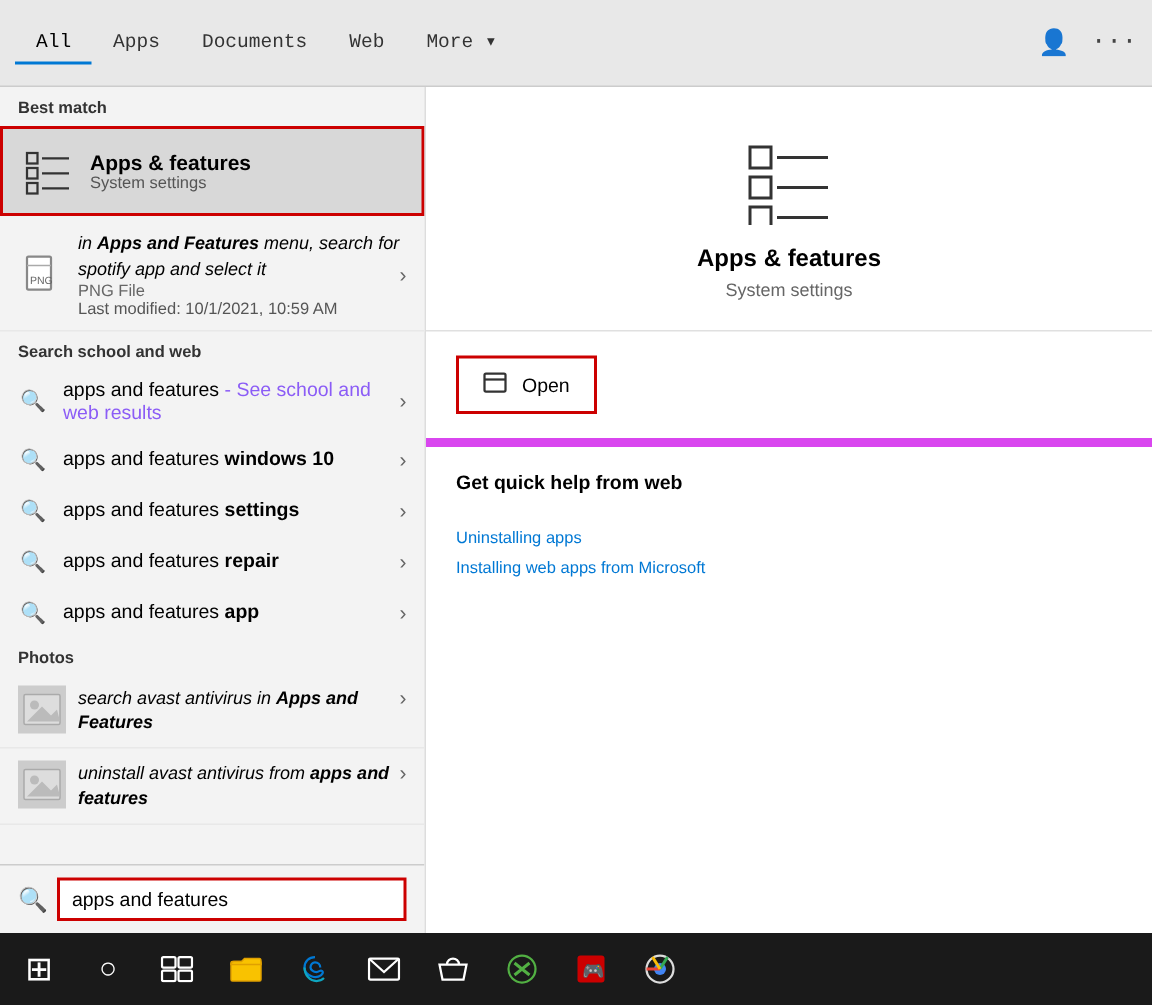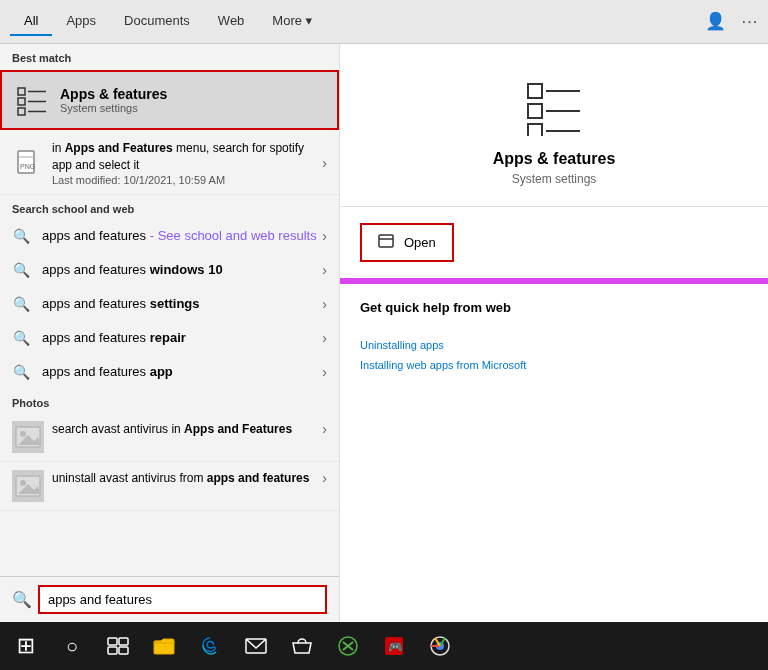--- a/index.html
+++ b/index.html
@@ -12,23 +12,24 @@
       overflow: hidden;
       display: flex;
       flex-direction: column;
     }
 
     
     .top-tabs {
       display: flex;
       align-items: center;
       background: #e8e8e8;
-      height: 44px;
+      height: 58px;
       padding: 0 10px;
       border-bottom: 1px solid #ccc;
+      font-family: Liberation Mono, monospace;
     }
     .tab-item {
       padding: 6px 14px;
       cursor: pointer;
       font-size: 13px;
       color: #333;
       border-bottom: 2px solid transparent;
     }
     .tab-item.active {
       border-bottom: 2px solid #0078d4;
@@ -50,21 +51,21 @@
 
     
     .main-content {
       display: flex;
       flex: 1;
       overflow: hidden;
     }
 
     
     .left-panel {
-      width: 340px;
+      width: 284px;
       background: #f3f3f3;
       display: flex;
       flex-direction: column;
       border-right: 1px solid #ddd;
       overflow-y: auto;
       flex-shrink: 0;
     }
 
     
     .section-label {
@@ -119,21 +120,21 @@
       height: 32px;
       display: flex;
       align-items: center;
       justify-content: center;
       margin-right: 8px;
       flex-shrink: 0;
       color: #666;
       font-size: 20px;
     }
     .file-result-text { flex: 1; }
-    .file-result-main { font-size: 12px; color: #000; line-height: 1.4; }
+    .file-result-main { font-size: 12px; color: #000; line-height: 1.4; font-style: italic; }
     .file-result-main b { font-weight: 700; }
     .file-result-sub { font-size: 11px; color: #666; }
     .file-result-date { font-size: 11px; color: #555; }
     .chevron { color: #666; font-size: 14px; flex-shrink: 0; }
 
     
     .web-section-item {
       display: flex;
       align-items: center;
       padding: 7px 12px;
@@ -330,20 +331,21 @@
         <svg width="28" height="28" viewBox="0 0 28 28" fill="none" xmlns="http://www.w3.org/2000/svg">
           <rect x="4" y="2" width="16" height="22" rx="1" stroke="#888" stroke-width="1.5" fill="#fff"></rect>
           <line x1="4" y1="8" x2="20" y2="8" stroke="#aaa" stroke-width="1"></line>
           <text x="6" y="20" font-size="7" fill="#666">PNG</text>
         </svg>
       </div>
       <div class="file-result-text">
         <div class="file-result-main">
           in <b>Apps and Features</b> menu, search for spotify app and select it
         </div>
+        <div class="file-result-sub">PNG File</div>
         <div class="file-result-date">Last modified: 10/1/2021, 10:59 AM</div>
       </div>
       <span class="chevron">›</span>
     </div>
 
     <div class="section-label">Search school and web</div>
 
     <div class="web-section-item">
       <div class="search-icon-sm">🔍</div>
       <div class="web-item-text">

